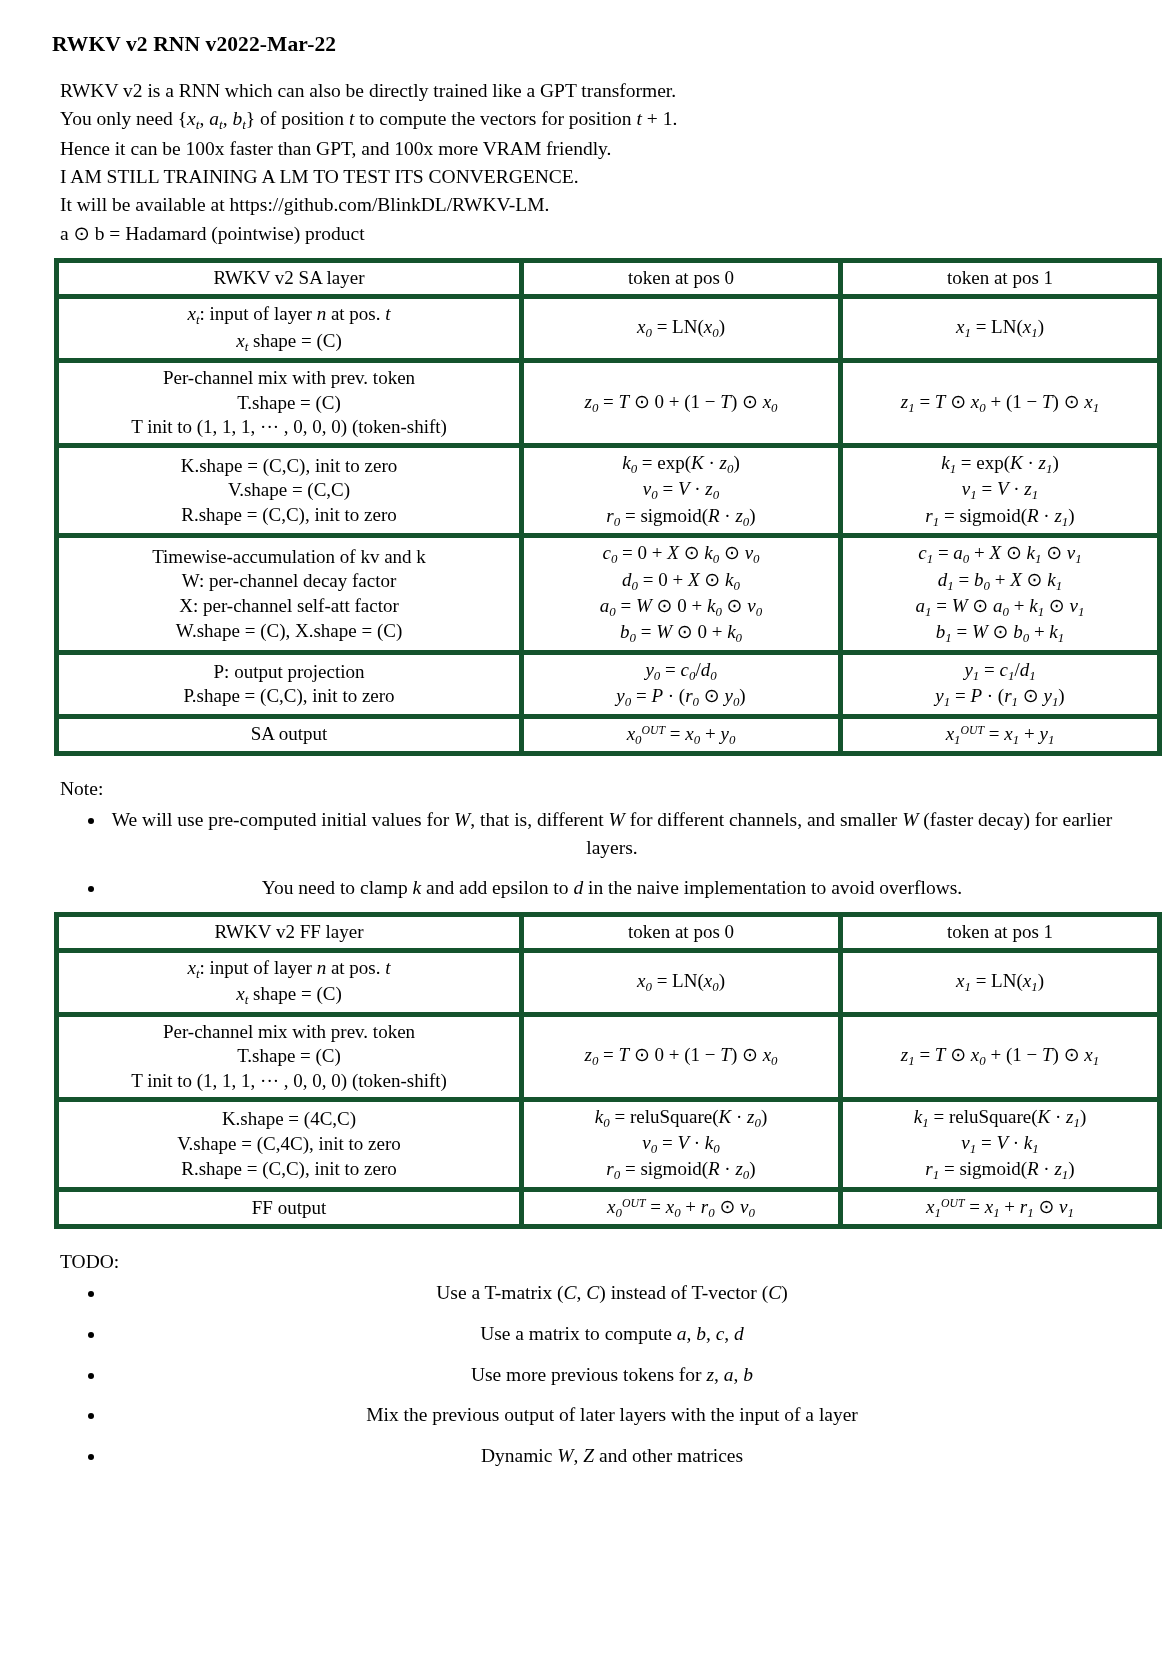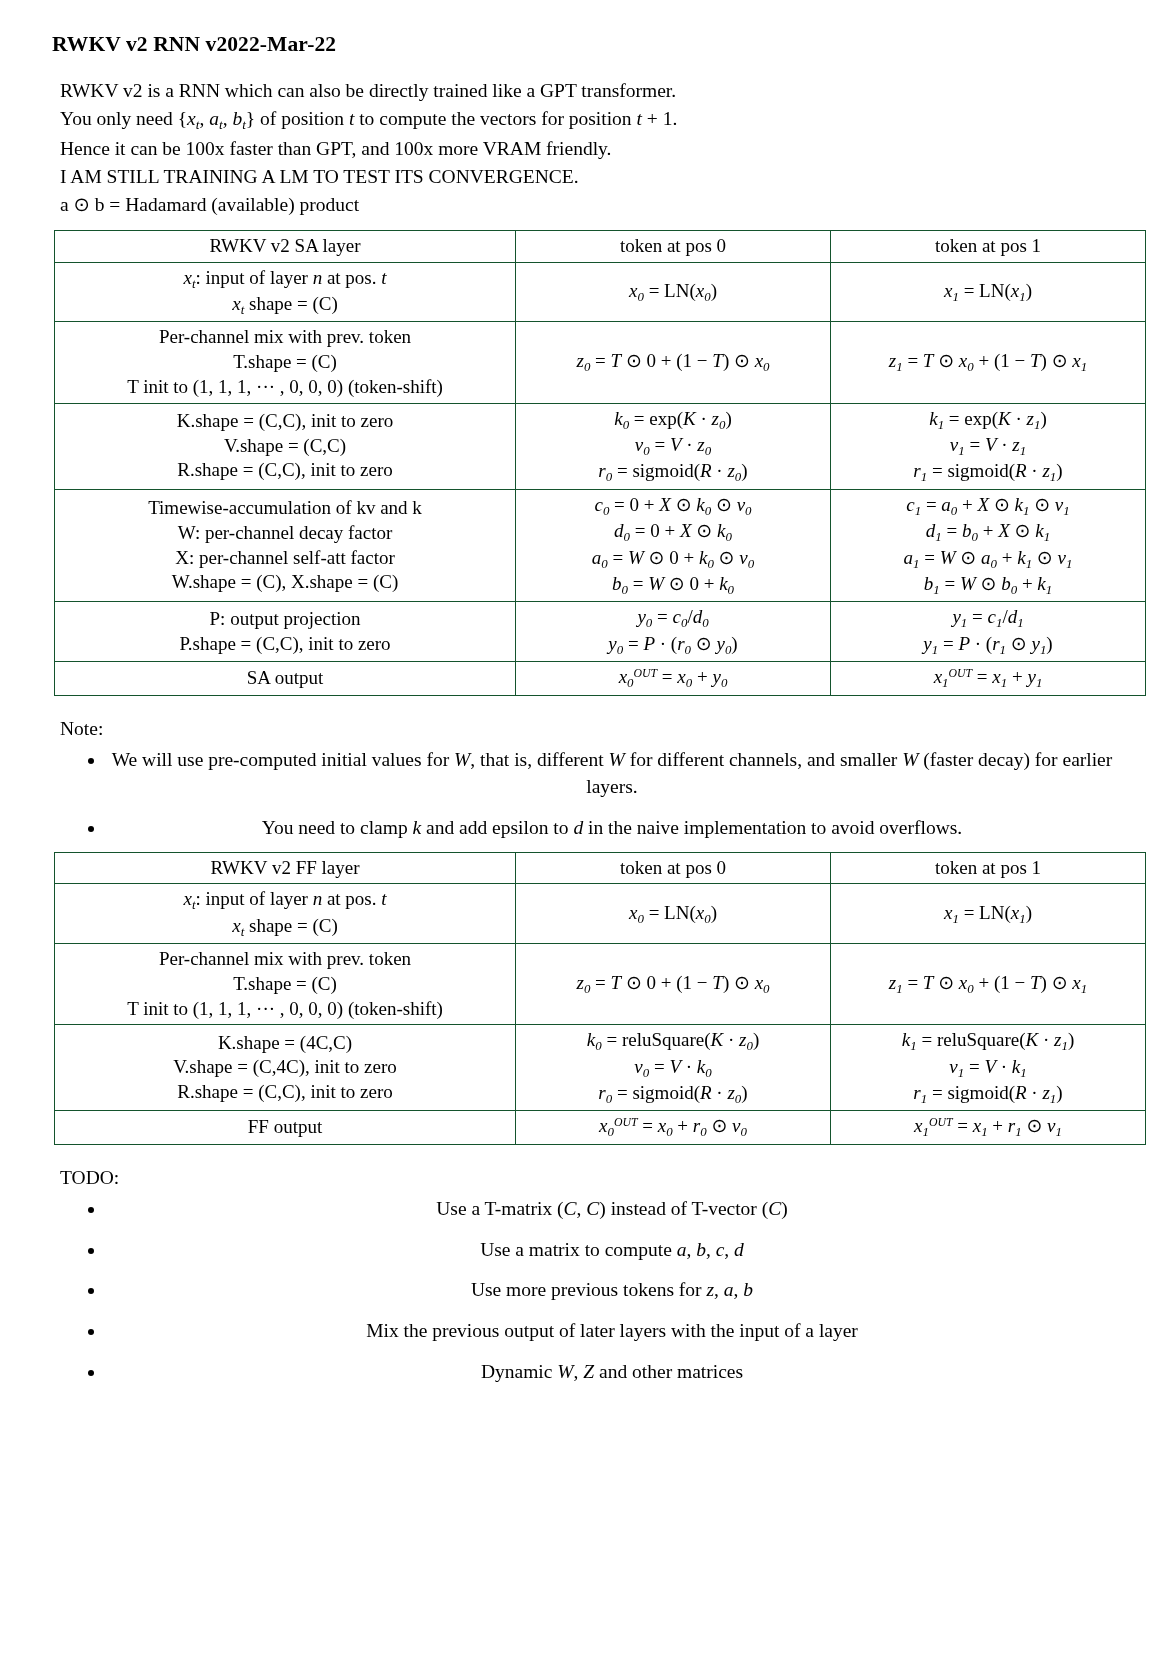--- a/index.html
+++ b/index.html
@@ -45,21 +45,21 @@
   }
   .op { font-style: normal; }
 
   table.grid {
     border-collapse: collapse;
     width: 1064px;
     margin: 10px 0 10px 2px;
     table-layout: fixed;
   }
   table.grid td {
-    border: 1px solid #14532d;
+    border: 5px solid #14532d;
     text-align: center;
     vertical-align: middle;
     padding: 3px 4px;
     font-size: 19px;
     line-height: 1.30;
   }
   table.grid td.col1 { width: 452px; }
   table.grid td.col2 { width: 306px; }
   table.grid td.col3 { width: 306px; }
   .cellline { white-space: nowrap; }
@@ -83,21 +83,22 @@
 
 <div class="page">
 
   <div class="doc-title">RWKV v2 RNN v2022-Mar-22</div>
 
   <div class="intro">
     <div>RWKV v2 is a RNN which can also be directly trained like a GPT transformer.</div>
     <div>You only need {<i>x</i><sub>t</sub>, <i>a</i><sub>t</sub>, <i>b</i><sub>t</sub>} of position <i>t</i> to compute the vectors for position <i>t</i> + 1.</div>
     <div>Hence it can be 100x faster than GPT, and 100x more VRAM friendly.</div>
     <div>I AM STILL TRAINING A LM TO TEST ITS CONVERGENCE.</div>
-    <div>a ⊙ b = Hadamard (available) product</div>
+    <div>It will be available at https://github.com/BlinkDL/RWKV-LM.</div>
+    <div>a ⊙ b = Hadamard (pointwise) product</div>
   </div>
 
   <table class="grid">
     <tbody>
       <tr>
         <td class="col1">RWKV v2 SA layer</td>
         <td class="col2">token at pos 0</td>
         <td class="col3">token at pos 1</td>
       </tr>
       <tr>

